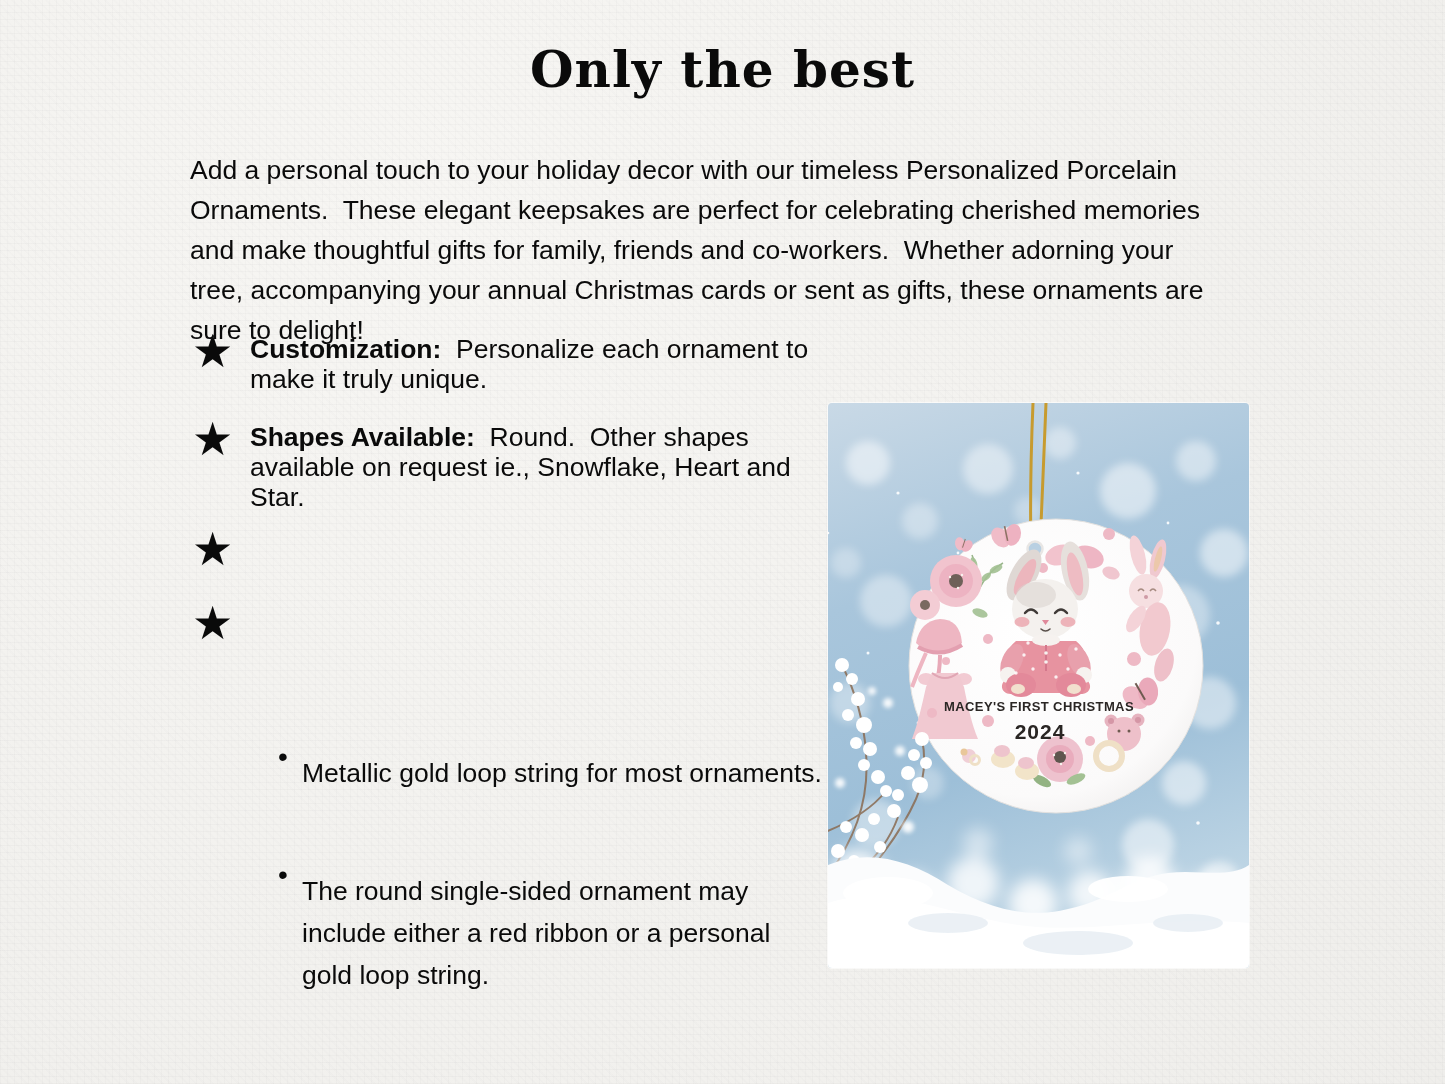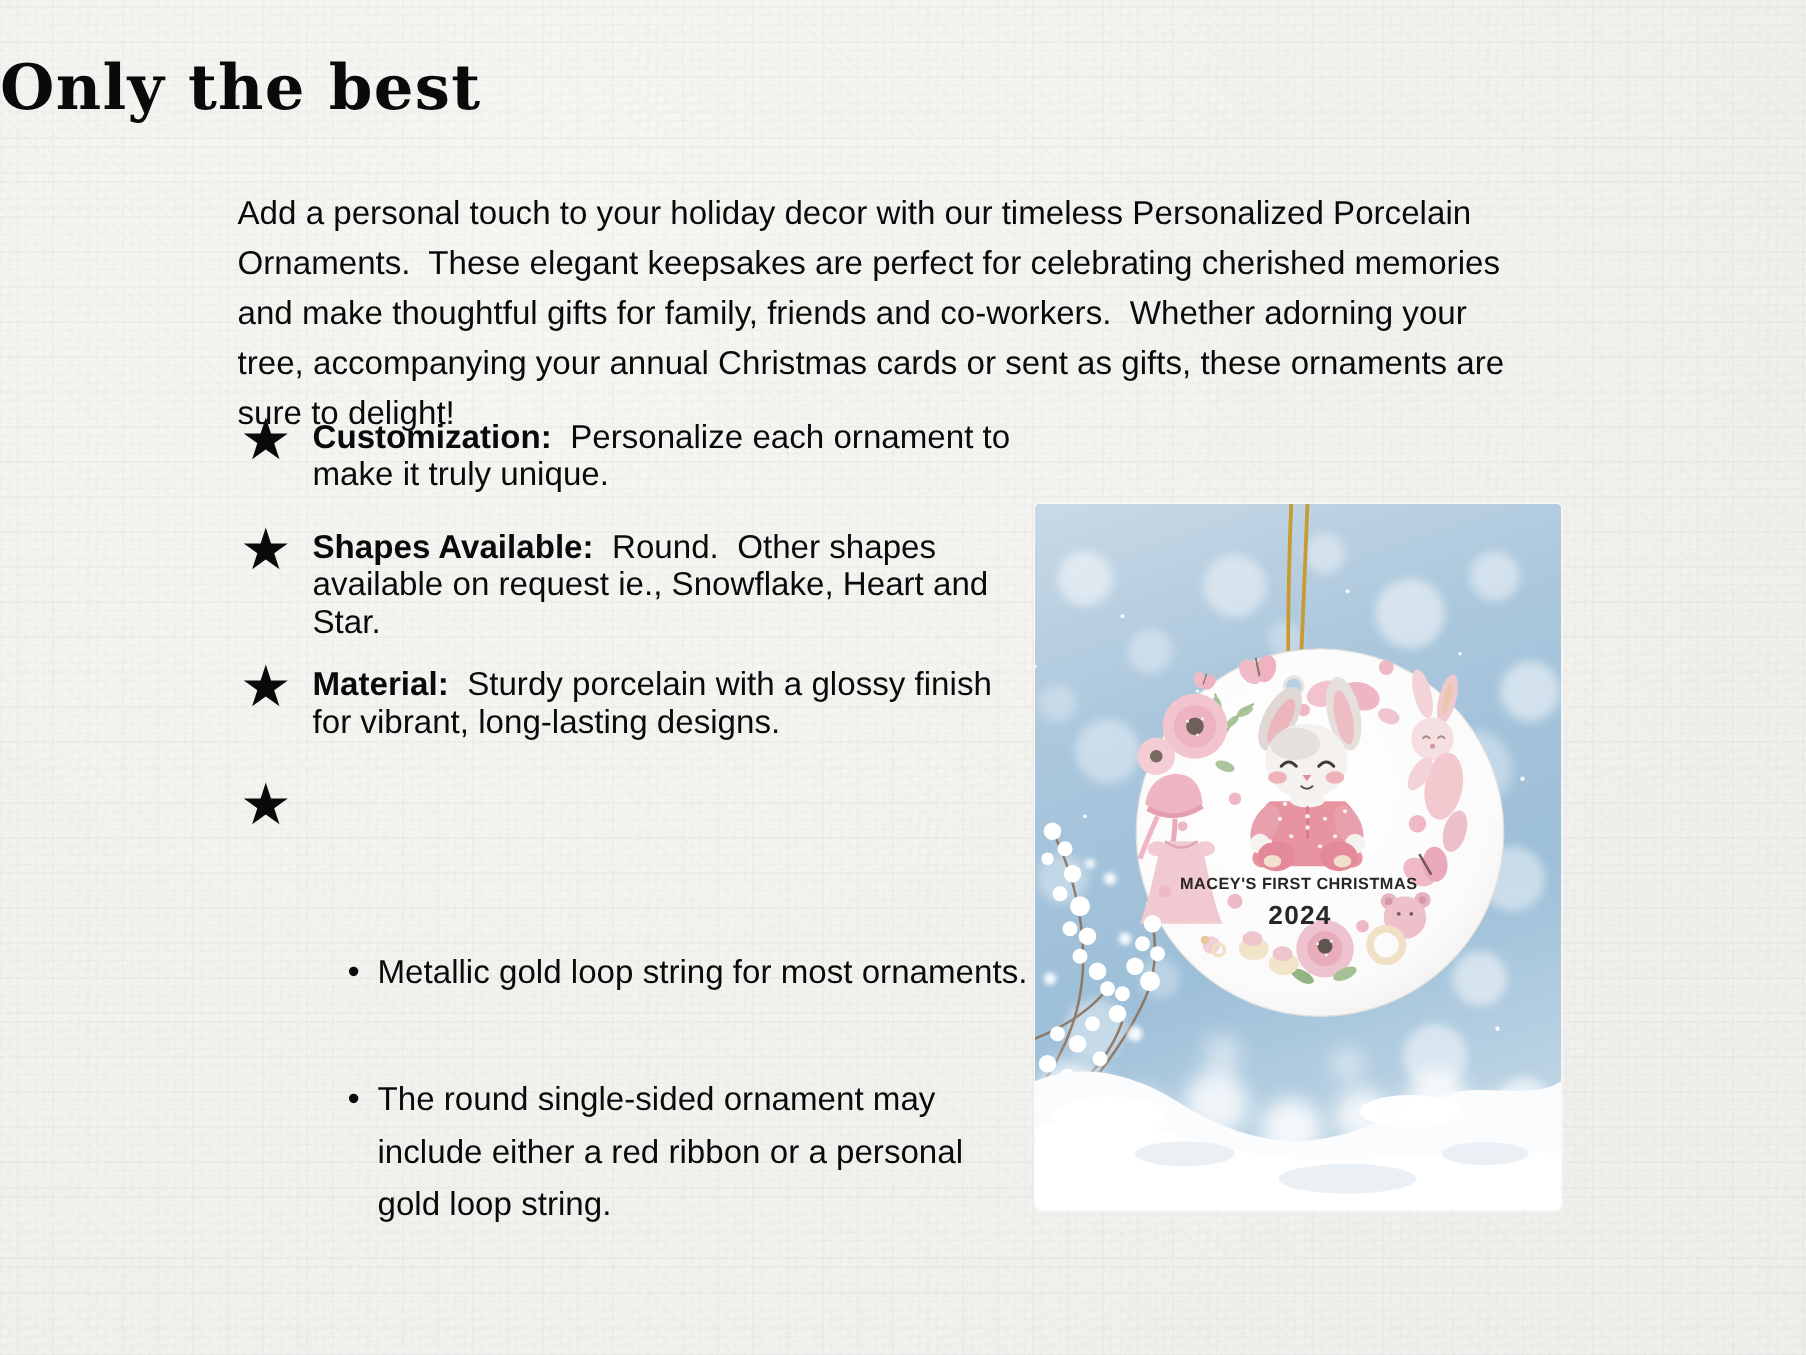--- a/index.html
+++ b/index.html
@@ -11,20 +11,21 @@
     font-family:"Liberation Sans",sans-serif;
     background-color:#f4f3f0;
     background-image:
       repeating-linear-gradient(0deg, rgba(90,90,100,0.035) 0 1px, rgba(0,0,0,0) 1px 7px),
       repeating-linear-gradient(90deg, rgba(90,90,100,0.028) 0 1px, rgba(0,0,0,0) 1px 7px),
       repeating-linear-gradient(45deg, rgba(120,120,135,0.018) 0 2px, rgba(0,0,0,0) 2px 6px),
       radial-gradient(circle at 30% 20%, #f7f6f3 0%, #f2f1ee 60%, #efeeeb 100%);
   }
   .title{
     position:absolute;left:0;top:6px;width:1445px;
+    text-align:center;
     font-family:"DejaVu Serif","Liberation Serif",serif;
     font-weight:bold;
     font-size:50px;
     letter-spacing:1px;
   }
   .intro{
     position:absolute;left:190px;top:102px;width:1035px;
     font-size:26.5px;line-height:40px;
     white-space:pre-wrap;
     margin-top:48px;
@@ -45,21 +46,21 @@
     white-space:pre-wrap;
   }
   .flabel{font-weight:bold;text-align:center;}
   .m1{margin-bottom:28px;}
   .m2{margin-bottom:20px;}
   .m3{margin-bottom:34px;}
   .m4{margin-bottom:26px;}
   .sublist{margin-top:10px;}
   .sub{display:flex;align-items:flex-start;margin-left:28px;}
   .sub .dot{flex:0 0 24px;font-size:28px;line-height:42px;}
-  .subtext{width:532px;font-size:26.5px;line-height:42px;white-space:pre-wrap;}
+  .subtext{width:532px;font-size:26.5px;line-height:42px;white-space:pre-wrap;margin-top:16px;}
   .photo{
     position:absolute;left:828px;top:403px;width:421px;height:565px;
     border-radius:4px;overflow:hidden;
     box-shadow:0 0 0 1px rgba(255,255,255,0.6);
   }
   .photo svg{display:block;}
   .orn-text{font-family:"Liberation Sans",sans-serif;font-weight:bold;fill:#2a2624;}
 </style>
 </head>
 <body>
@@ -77,21 +78,20 @@
       <div class="ftext"><span class="flabel">Customization:</span><span>  Personalize each ornament to make it truly unique.</span></div>
     </div>
 
     <div class="feature m2">
       <span class="star">★</span>
       <div class="ftext"><span class="flabel">Shapes Available:</span><span>  Round.  Other shapes available on request ie., Snowflake, Heart and Star.</span></div>
     </div>
 
     <div class="feature m3">
       <span class="star">★</span>
-      <div class="ftext"><span class="flabel">Material:</span><span>  Sturdy porcelain with a glossy finish for vibrant, long-lasting designs.</span></div>
     </div>
 
     <div class="feature m4">
       <span class="star">★</span>
       <div class="ftext">
         <div class="sublist">
           <div class="sub">
             <span class="dot">•</span>
             <div class="subtext">Metallic gold loop string for most ornaments.</div>
           </div>

